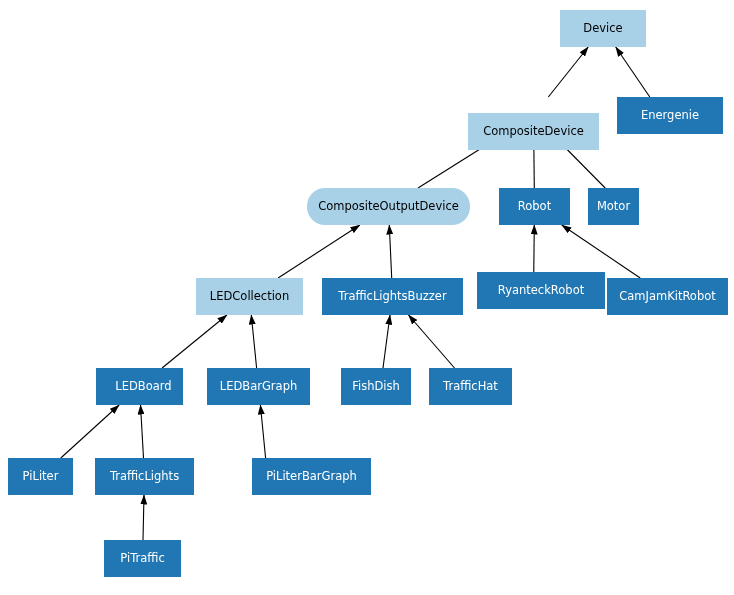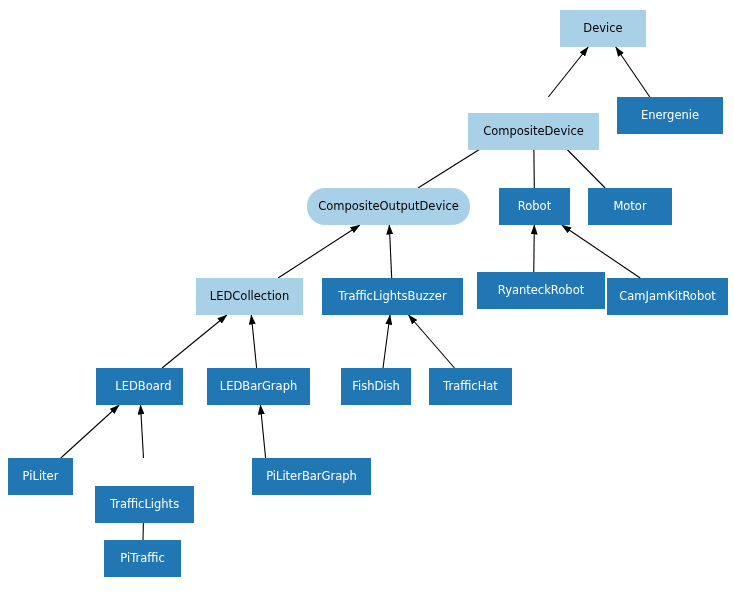--- a/index.html
+++ b/index.html
@@ -83,21 +83,21 @@
       </div>
       <div class="node concrete" style="left: 617px; top: 97px; width: 106px; height: 37px;">
         <span>Energenie</span>
       </div>
       <div class="node base" style="left: 307px; top: 188px; width: 163px; height: 37px; border-radius: 18px;">
         <span>CompositeOutputDevice</span>
       </div>
       <div class="node concrete" style="left: 499px; top: 188px; width: 71px; height: 37px;">
         <span>Robot</span>
       </div>
-      <div class="node concrete" style="left: 588px; top: 188px; width: 84px; height: 37px;">
+      <div class="node concrete" style="left: 588px; top: 188px; width: 51px; height: 37px;">
         <span>Motor</span>
       </div>
       <div class="node base" style="left: 196px; top: 278px; width: 107px; height: 37px;">
         <span>LEDCollection</span>
       </div>
       <div class="node concrete" style="left: 322px; top: 278px; width: 141px; height: 37px;">
         <span>TrafficLightsBuzzer</span>
       </div>
       <div class="node concrete" style="left: 477px; top: 272px; width: 128px; height: 37px;">
         <span>RyanteckRobot</span>
@@ -113,21 +113,21 @@
       </div>
       <div class="node concrete" style="left: 341px; top: 368px; width: 70px; height: 37px;">
         <span>FishDish</span>
       </div>
       <div class="node concrete" style="left: 429px; top: 368px; width: 83px; height: 37px;">
         <span>TrafficHat</span>
       </div>
       <div class="node concrete" style="left: 8px; top: 458px; width: 65px; height: 37px;">
         <span>PiLiter</span>
       </div>
-      <div class="node concrete" style="left: 95px; top: 458px; width: 99px; height: 37px; margin-top: 28px;">
+      <div class="node concrete" style="left: 95px; top: 458px; width: 99px; height: 37px;">
         <span>TrafficLights</span>
       </div>
       <div class="node concrete" style="left: 208px; top: 458px; width: 119px; height: 37px; margin-left: 44px;">
         <span>PiLiterBarGraph</span>
       </div>
       <div class="node concrete" style="left: 104px; top: 540px; width: 77px; height: 37px;">
         <span>PiTraffic</span>
       </div>
     </div>
 </div>

